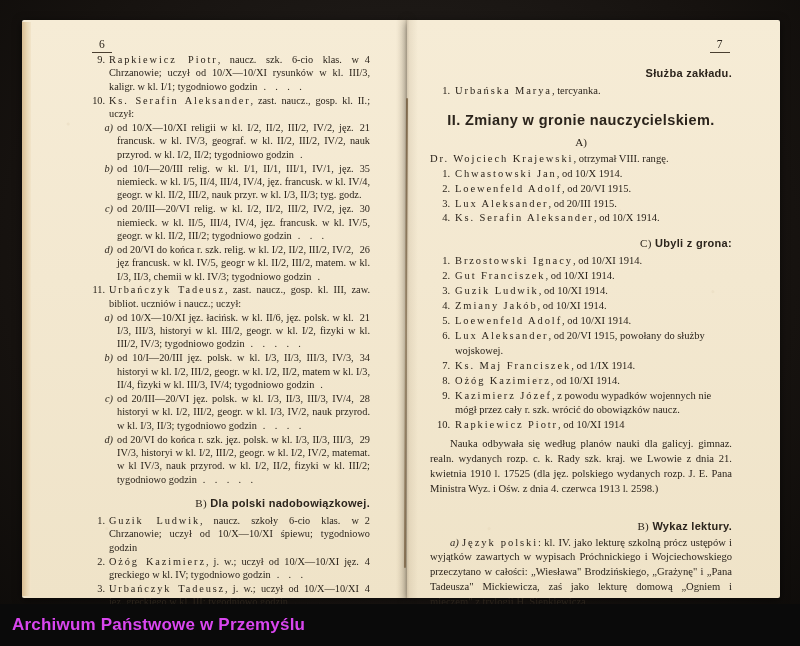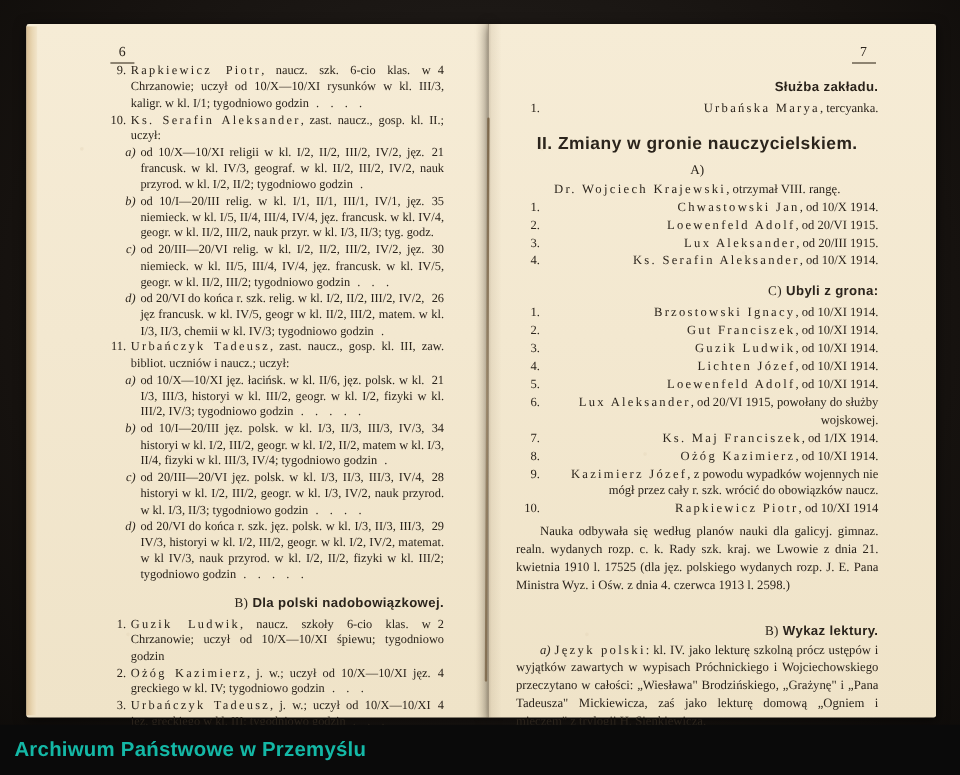--- a/index.html
+++ b/index.html
@@ -87,36 +87,36 @@
   li.row > .bd{flex:1 1 auto;text-align:justify;}
   .hrs{float:right;margin-left:6px;font-style:normal;}
   .sp{letter-spacing:1.9px;}
   .dots{letter-spacing:3.4px;}
 
   
   li.line{
     display:flex;font-size:10.5px;line-height:1.42;
   }
   li.line > .mk{flex:0 0 20px;text-align:right;padding-right:5px;}
-  li.line > .bd{flex:1 1 auto;text-align:right;}
+  li.line > .bd{flex:1 1 auto;}
 
   p.para{
     font-size:10.6px;line-height:1.40;text-align:justify;margin:4px 0 0;
     text-indent:20px;
   }
   p.para.noind{text-indent:0;}
   .ital{font-style:italic;}
 
   
   #wm{
     position:absolute;left:0;bottom:0;width:800px;height:42px;
     background:#0a0a0a;display:flex;align-items:center;
   }
   #wm span{
-    color:#14b8a6;font-family:"Liberation Sans",sans-serif;
+    color:#d946ef;font-family:"Liberation Sans",sans-serif;
     font-size:17px;font-weight:bold;padding-left:12px;letter-spacing:.2px;
   }
 </style>
 </head>
 <body>
 
 <div id="scan">
 
   <div class="leaf" id="leaf-left">
     <div class="grain"></div>
@@ -214,21 +214,21 @@
     <ul class="plain" id="sluzba-list">
         <li class="line">
           <span class="mk">1.</span>
           <span class="bd"><span class="sp">Urbańska Marya</span><span>, tercyanka.</span></span>
         </li>
       </ul>
 
     <div class="h1">II. Zmiany w gronie nauczycielskiem.</div>
 
     <div class="h3">A)</div>
-    <p class="para noind" style="text-align:center">
+    <p class="para noind" style="text-align:left">
       <span class="sp">Dr. Wojciech Krajewski</span><span>, otrzymał VIII. rangę.</span>
     </p>
 
     <ul class="plain" id="arrived-list">
         <li class="line">
           <span class="mk">1.</span>
           <span class="bd"><span class="sp">Chwastowski Jan</span><span>, od 10/X 1914.</span></span>
         </li>
         <li class="line">
           <span class="mk">2.</span>
@@ -256,21 +256,21 @@
         <li class="line">
           <span class="mk">2.</span>
           <span class="bd"><span class="sp">Gut Franciszek</span><span>, od 10/XI 1914.</span></span>
         </li>
         <li class="line">
           <span class="mk">3.</span>
           <span class="bd"><span class="sp">Guzik Ludwik</span><span>, od 10/XI 1914.</span></span>
         </li>
         <li class="line">
           <span class="mk">4.</span>
-          <span class="bd"><span class="sp">Lichten Józef</span><span>, od 10/XI 1914.</span></span>
+          <span class="bd"><span class="sp">Zmiany Jakób</span><span>, od 10/XI 1914.</span></span>
         </li>
         <li class="line">
           <span class="mk">5.</span>
           <span class="bd"><span class="sp">Loewenfeld Adolf</span><span>, od 10/XI 1914.</span></span>
         </li>
         <li class="line">
           <span class="mk">6.</span>
           <span class="bd"><span class="sp">Lux Aleksander</span><span>, od 20/VI 1915, powołany do służby wojskowej.</span></span>
         </li>
         <li class="line">

